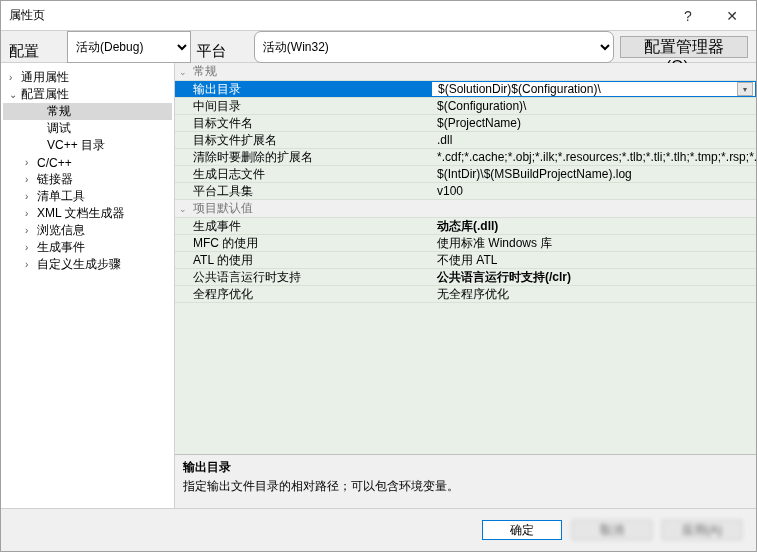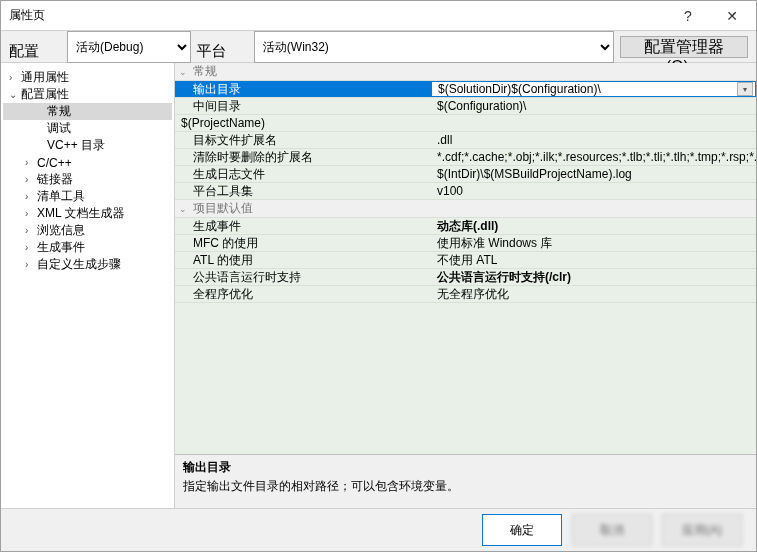--- a/index.html
+++ b/index.html
@@ -49,21 +49,21 @@
     }
     .toolbar label { font-size: 15px; margin-top: 27px; }
     .toolbar select {
       font-size: 12px;
       height: 32px;
       border: 1px solid #a8a8a8;
       background: #fff;
       padding: 0 4px;
     }
     .config-select { width: 130px; }
-    .platform-select { width: 380px; }
+    .platform-select { width: 380px; border-radius: 7px; }
     .config-mgr-btn {
       height: 22px;
       padding: 0 8px;
       font-size: 16px;
       background: #e1e1e1;
       border: 1px solid #adadad;
       cursor: pointer;
     }
     .body {
       flex: 1;
@@ -184,21 +184,21 @@
       height: 42px;
       display: flex;
       align-items: center;
       justify-content: flex-end;
       padding: 0 14px;
       gap: 10px;
       background: #f0f0f0;
     }
     .footer button {
       width: 80px;
-      height: 32px;
+      height: 20px;
       font-size: 12px;
       background: #e1e1e1;
       border: 1px solid #adadad;
       cursor: pointer;
     }
     .footer button.primary {
       border: 1px solid #0078d7;
       background: #fff;
     }
     .footer button.blurred {
@@ -292,20 +292,21 @@
           <div class="propval">
             <span>$(SolutionDir)$(Configuration)\</span>
             <span class="dropdown-arrow">▾</span>
           </div>
         </div>
         <div class="proprow">
           <div class="propname">中间目录</div>
           <div class="propval">$(Configuration)\</div>
         </div>
         <div class="proprow">
+          <div class="propname">目标文件名</div>
           <div class="propval">$(ProjectName)</div>
         </div>
         <div class="proprow">
           <div class="propname">目标文件扩展名</div>
           <div class="propval">.dll</div>
         </div>
         <div class="proprow">
           <div class="propname">清除时要删除的扩展名</div>
           <div class="propval">*.cdf;*.cache;*.obj;*.ilk;*.resources;*.tlb;*.tli;*.tlh;*.tmp;*.rsp;*.pgc</div>
         </div>

